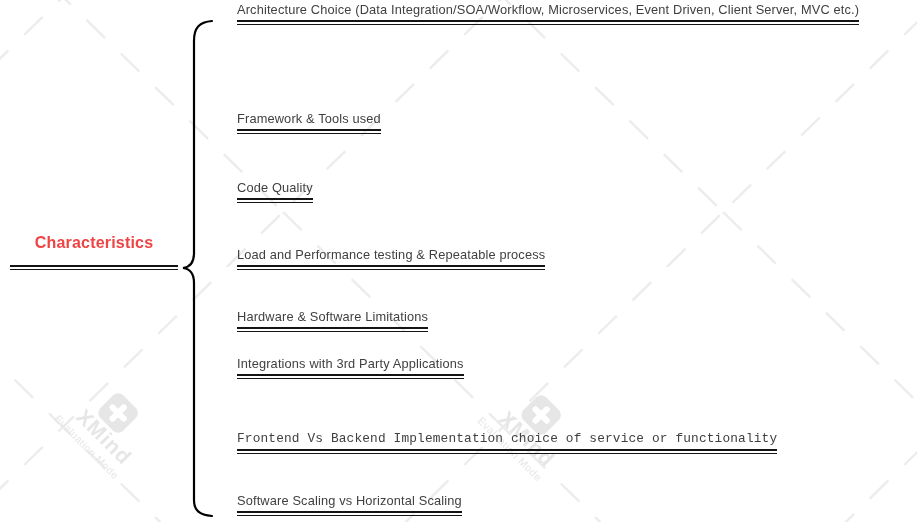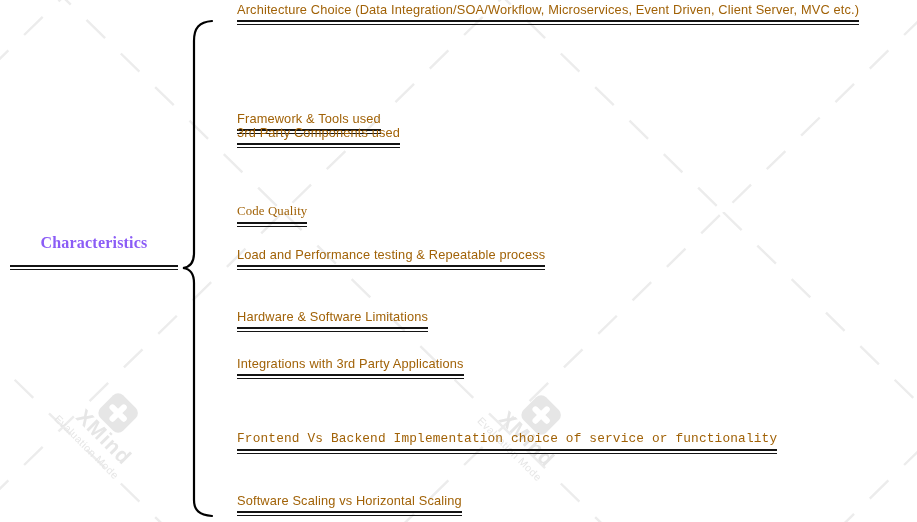--- a/index.html
+++ b/index.html
@@ -13,30 +13,30 @@
   
   #brace-layer{position:absolute;left:0;top:0;z-index:1;pointer-events:none;}
   
   #nodes{position:absolute;left:0;top:0;width:917px;height:522px;z-index:2;}
 
   .root-topic{
     position:absolute;left:10px;top:233px;width:168px;text-align:center;
   }
   .root-topic .root-label{
     display:block;font-size:16px;font-weight:bold;line-height:19px;
-    color:#8b5cf6;letter-spacing:0.2px;font-family:Liberation Serif, serif;
+    color:#ef4444;letter-spacing:0.2px;
   }
   .root-topic .dline{margin-top:13px;}
 
   .sub-topic{
     position:absolute;left:225px;display:inline-block;white-space:nowrap;
     padding:2px 15px 0 12px;max-width:692px;
   }
   .sub-topic .sub-label{
-    display:block;font-size:12.8px;line-height:15px;color:#a16207;
+    display:block;font-size:12.8px;line-height:15px;color:#404040;
     letter-spacing:0.15px;
   }
   .sub-topic .dline{margin-top:3px;}
 
   
   .dline{
     height:2px;
     border-top:2px solid #141414;
     border-bottom:1px solid #141414;
   }
@@ -84,25 +84,21 @@
   </div>
 
 <div class="sub-topic" style="top: 0px;">
     <span class="sub-label">Architecture Choice (Data Integration/SOA/Workflow, Microservices, Event Driven, Client Server, MVC etc.)</span>
     <div class="dline"></div>
   </div>
     <div class="sub-topic" style="top: 61.33px; margin-top: 48px;">
     <span class="sub-label">Framework &amp; Tools used</span>
     <div class="dline"></div>
   </div>
-    <div class="sub-topic" style="top: 122.66px;">
-    <span class="sub-label">3rd Party Components used</span>
-    <div class="dline"></div>
-  </div>
-    <div class="sub-topic" style="top: 202px; font-family: Liberation Serif, serif;">
+    <div class="sub-topic" style="top: 178px;">
     <span class="sub-label">Code Quality</span>
     <div class="dline"></div>
   </div>
     <div class="sub-topic" style="top: 245.32px;">
     <span class="sub-label">Load and Performance testing &amp; Repeatable process</span>
     <div class="dline"></div>
   </div>
     <div class="sub-topic" style="top: 306.65px;">
     <span class="sub-label">Hardware &amp; Software Limitations</span>
     <div class="dline"></div>

